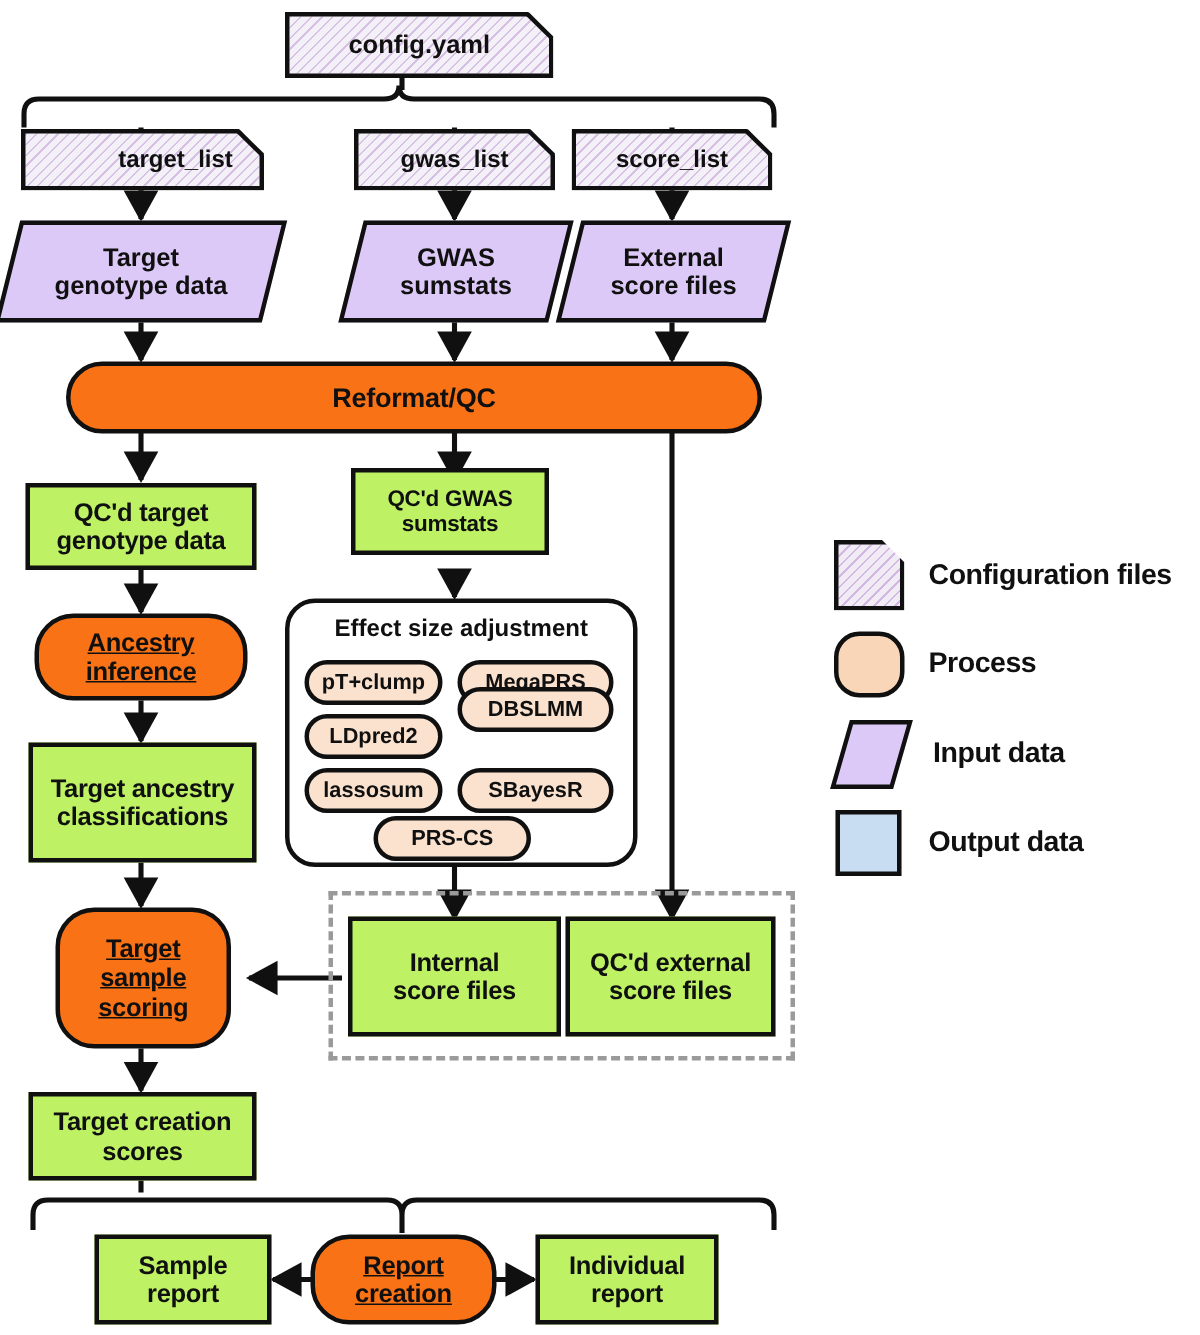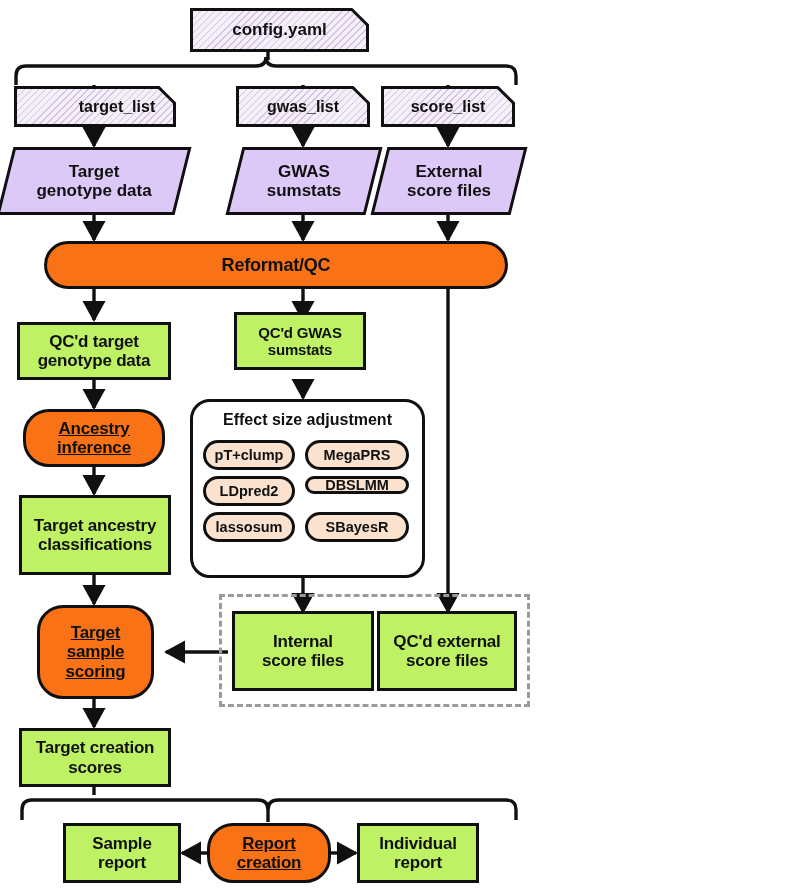--- a/index.html
+++ b/index.html
@@ -293,37 +293,60 @@
 scores</div>
 
   <div class="esa" style="left:190px; top:399px; width:235px; height:179px;">
     <div class="esa-title">Effect size adjustment</div>
   </div>
 
   <div class="pill-method" style="left:203px; top:440px; width:92px; height:30px;">pT+clump</div>
   <div class="pill-method" style="left:305px; top:440px; width:104px; height:30px;">MegaPRS</div>
 
   <div class="pill-method" style="left:203px; top:476px; width:92px; height:30px;">LDpred2</div>
-  <div class="pill-method" style="left:305px; top:476px; width:104px; height:18px;">DBSLMM</div>
+  <div class="pill-method" style="left:305px; top:458px; width:104px; height:30px;">DBSLMM</div>
 
   <div class="pill-method" style="left:203px; top:512px; width:92px; height:30px;">lassosum</div>
   <div class="pill-method" style="left:305px; top:512px; width:104px; height:30px;">SBayesR</div>
 
+  <div class="pill-method" style="left:249px; top:544px; width:105px; height:30px;">PRS-CS</div>
 
   <div class="dashgroup" style="left:219px; top:594px; width:311px; height:113px;"></div>
 
   <div class="node out" style="left:232px; top:611px; width:142px; height:80px; font-size:17px; white-space:pre-line;">Internal
 score files</div>
 
   <div class="node out" style="left:377px; top:611px; width:140px; height:80px; font-size:17px; white-space:pre-line;">QC'd external
 score files</div>
 
   <div class="node out" style="left:63px; top:823px; width:118px; height:60px; font-size:17px; white-space:pre-line;">Sample
 report</div>
 
   <div class="node proc soft" style="left:207px; top:823px; width:124px; height:60px; font-size:17px; white-space:pre-line;">Report
 creation</div>
 
   <div class="node out" style="left:357px; top:823px; width:122px; height:60px; font-size:17px; white-space:pre-line;">Individual
 report</div>
 
+  <div class="legend" style="left:556px; top:360px; width:240px; height:215px;">
+
+    <div class="legend-row" style="left:0px; top:0px;">
+      <div class="sw sw-cfg"></div>
+      <div class="legend-label" style="margin-left:16px;">Configuration files</div>
+    </div>
+
+    <div class="legend-row" style="left:0px; top:61px;">
+      <div class="sw sw-proc"></div>
+      <div class="legend-label" style="margin-left:16px;">Process</div>
+    </div>
+
+    <div class="legend-row" style="left:4px; top:120px;">
+      <div class="sw sw-inp"></div>
+      <div class="legend-label" style="margin-left:20px;">Input data</div>
+    </div>
+
+    <div class="legend-row" style="left:1px; top:180px;">
+      <div class="sw sw-out"></div>
+      <div class="legend-label" style="margin-left:18px;">Output data</div>
+    </div>
+  </div>
 
 </div>
 
 </body></html>

